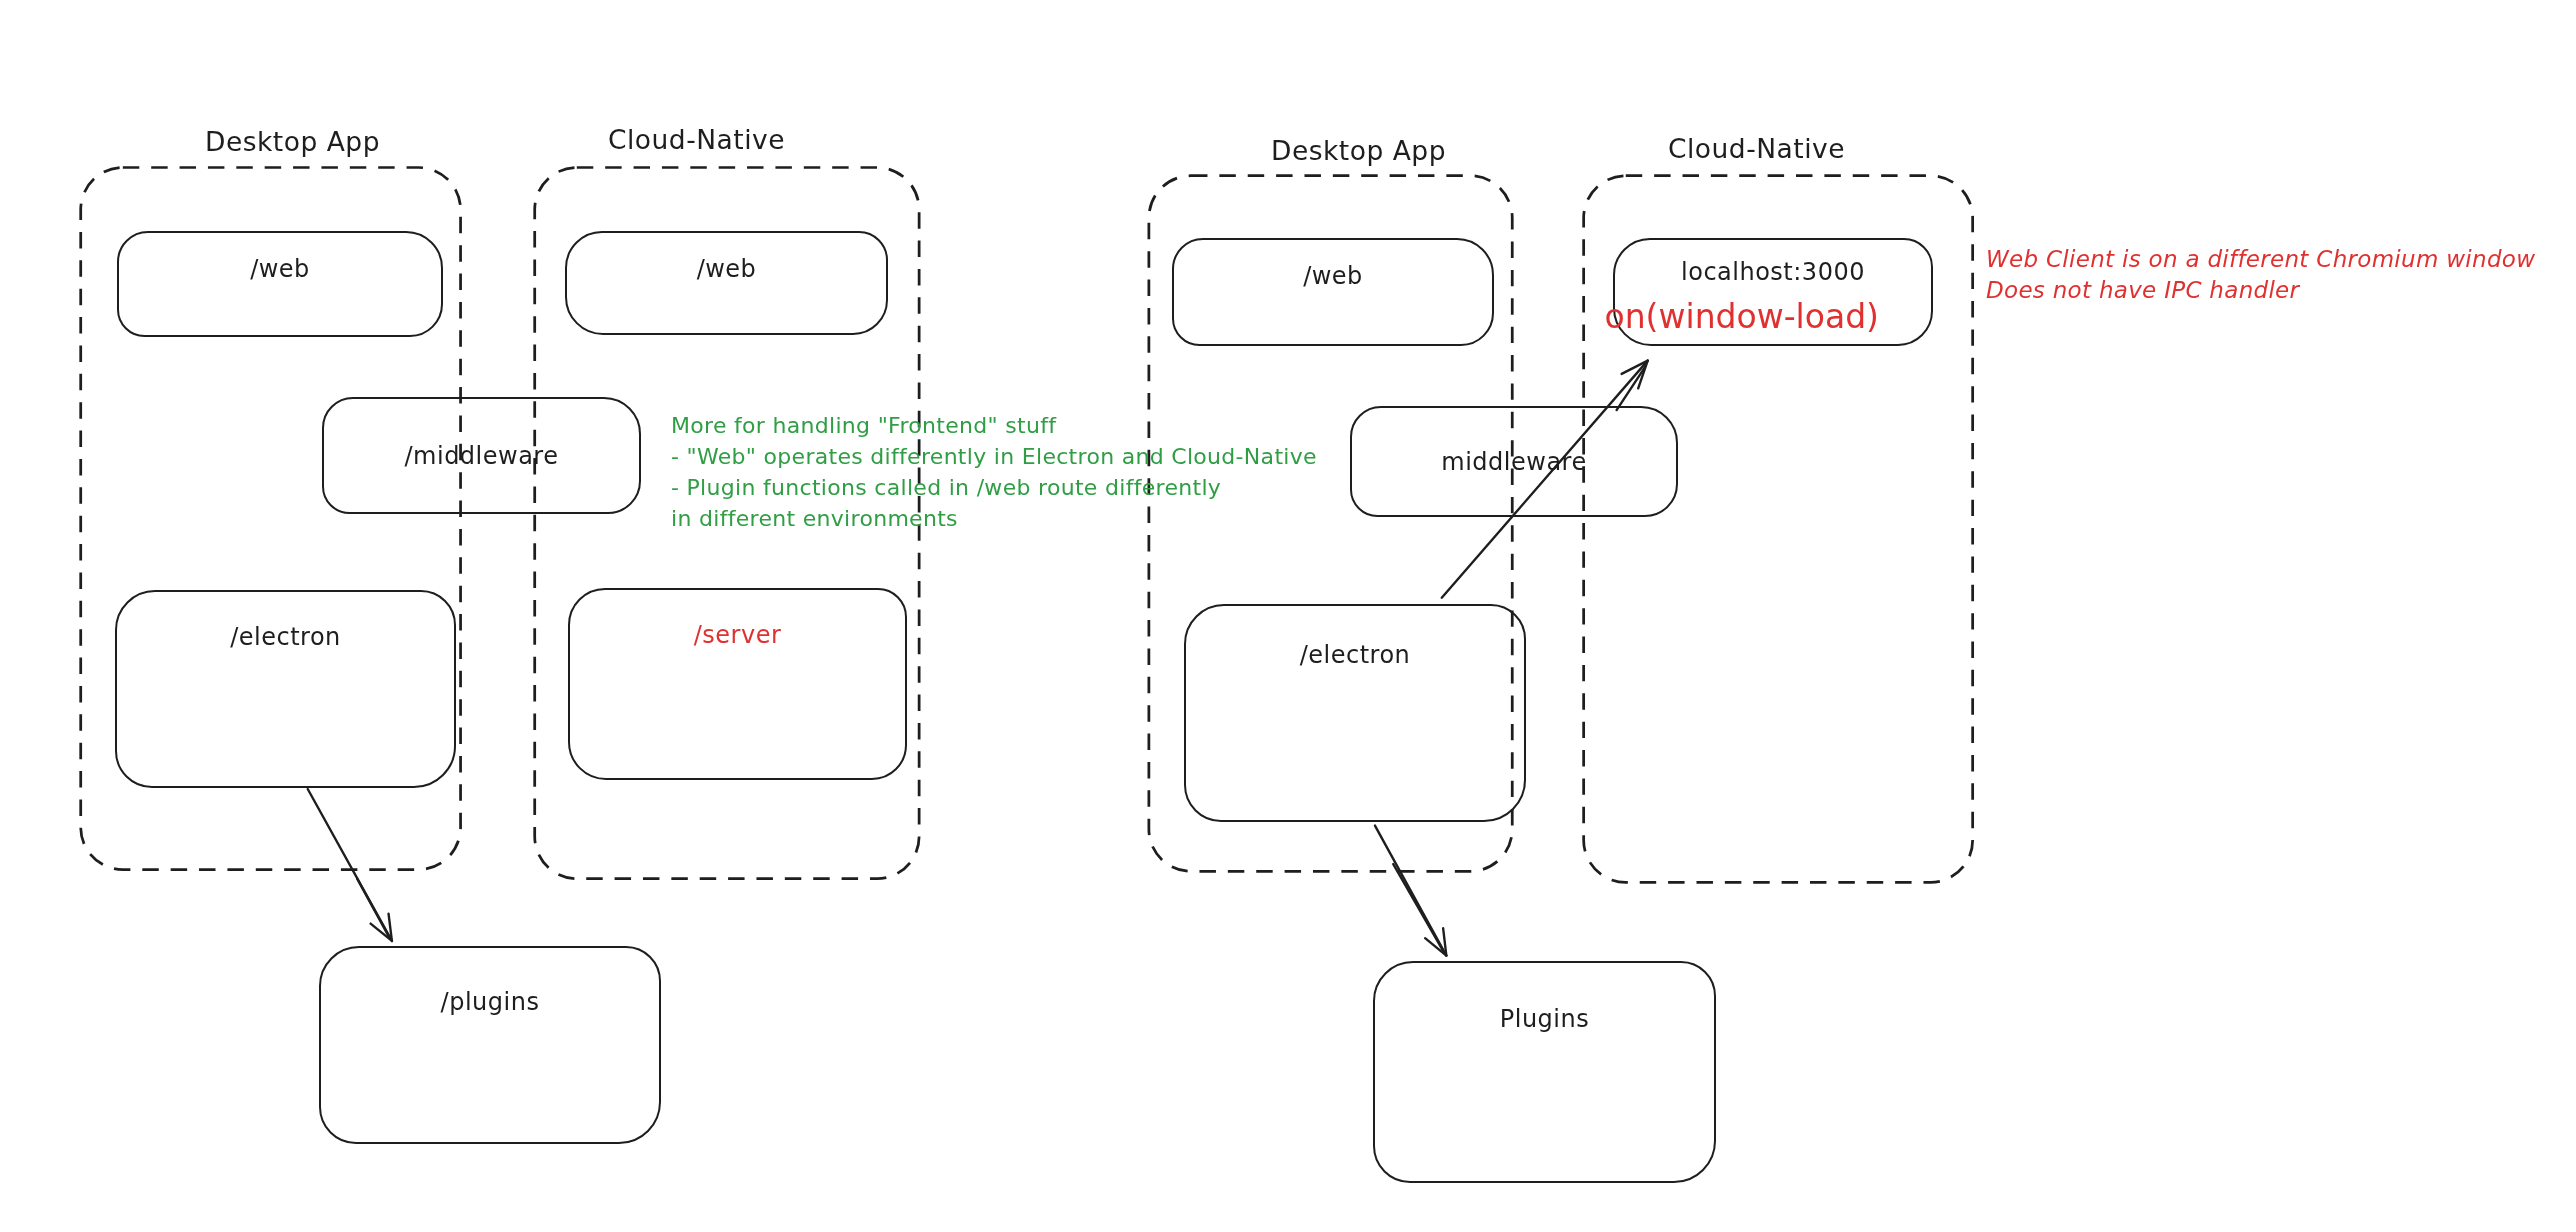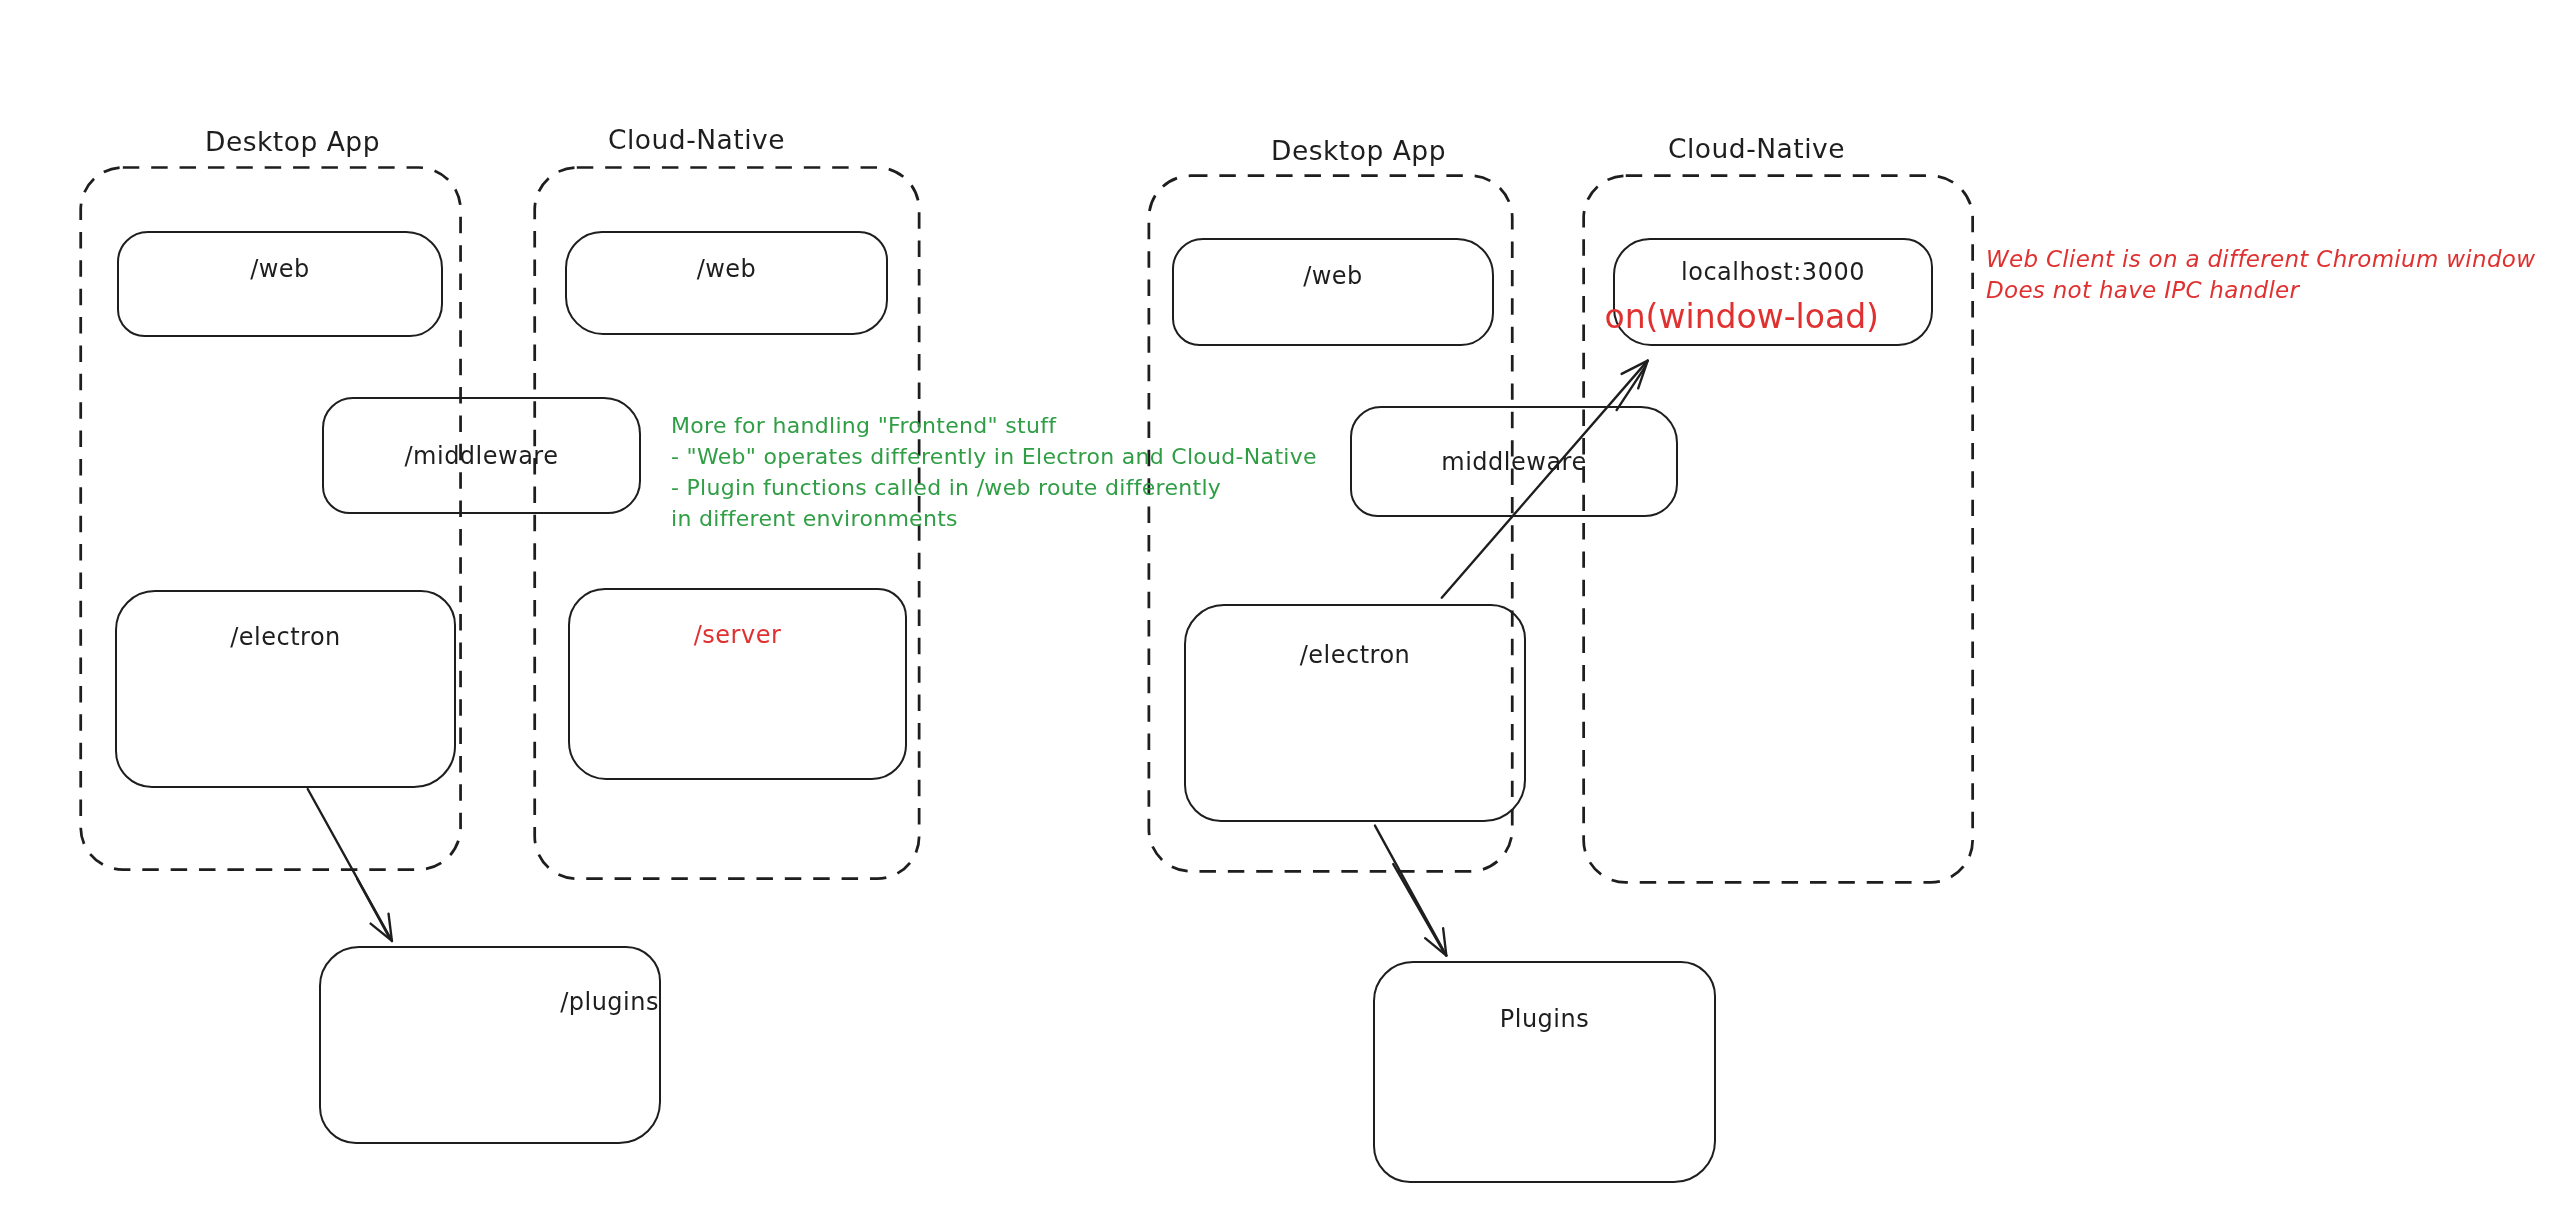--- a/index.html
+++ b/index.html
@@ -114,21 +114,21 @@
   </div>
 
   <div class="box r3 pt34" style="left:115px; top:590px; width:341px; height:198px;">
     <span class="lbl">/electron</span>
   </div>
 
   <div class="box r2 pt34" style="left:568px; top:588px; width:339px; height:192px;">
     <span class="lbl red">/server</span>
   </div>
 
-  <div class="box r3 pt44" style="left:319px; top:946px; width:342px; height:198px;align-items:flex-end;">
+  <div class="box r3 pt44" style="left:319px; top:946px; width:342px; height:198px;">
     <span class="lbl">/plugins</span>
   </div>
 
   <div class="note note-green" style="left:671px; top:410px;">
     <div class="line">More for handling "Frontend" stuff</div>
     <div class="line">- "Web" operates differently in Electron and Cloud-Native</div>
     <div class="line">- Plugin functions called in /web route differently</div>
     <div class="line">in different environments</div>
   </div>
 

